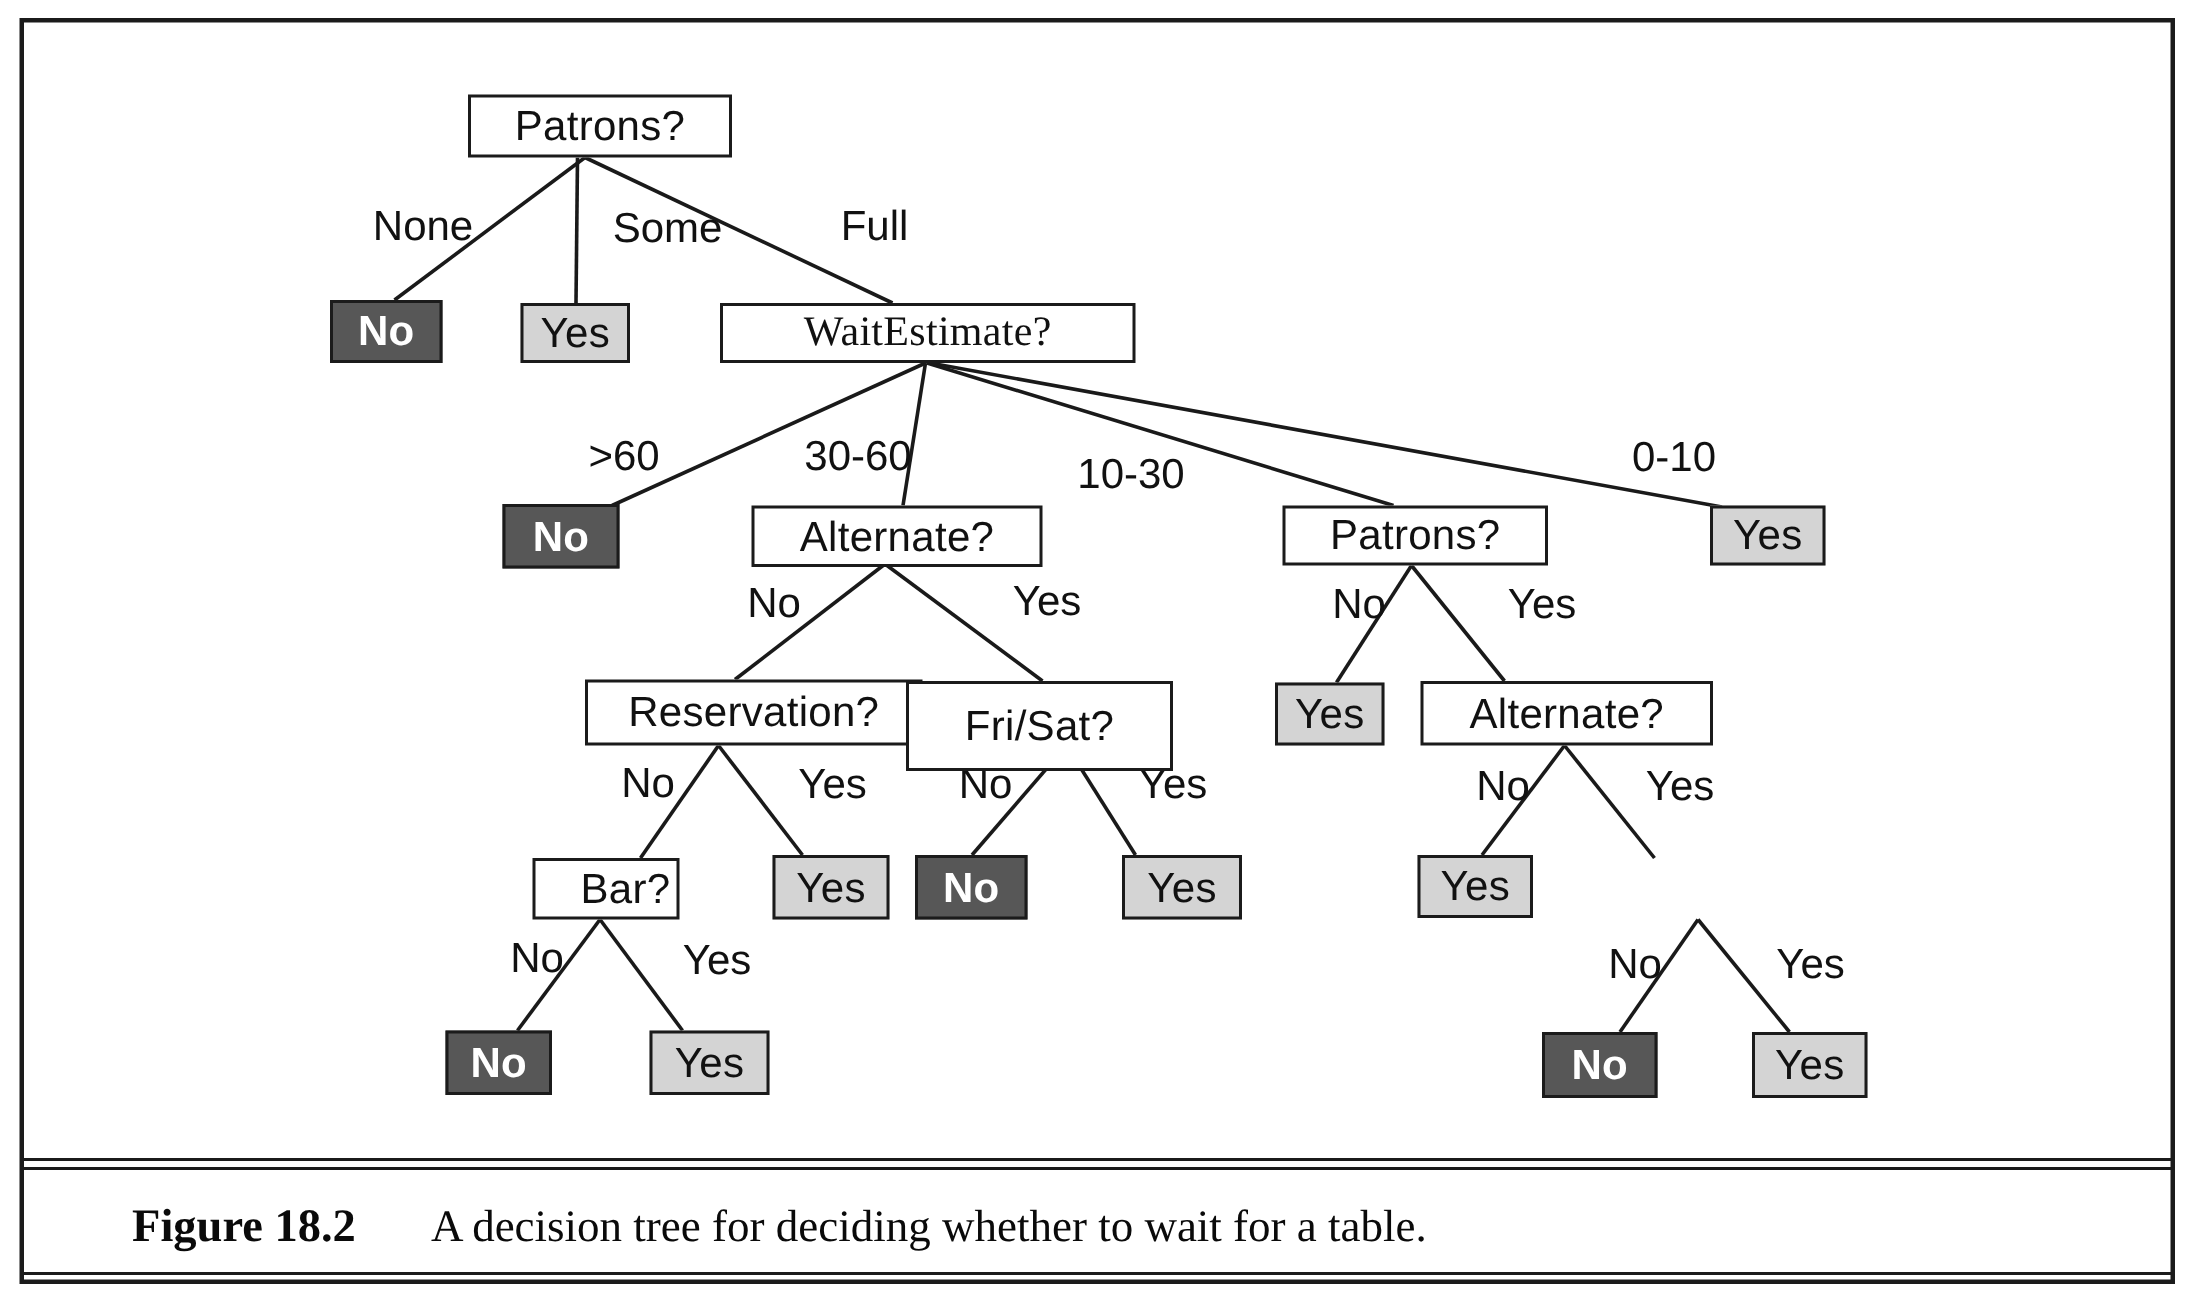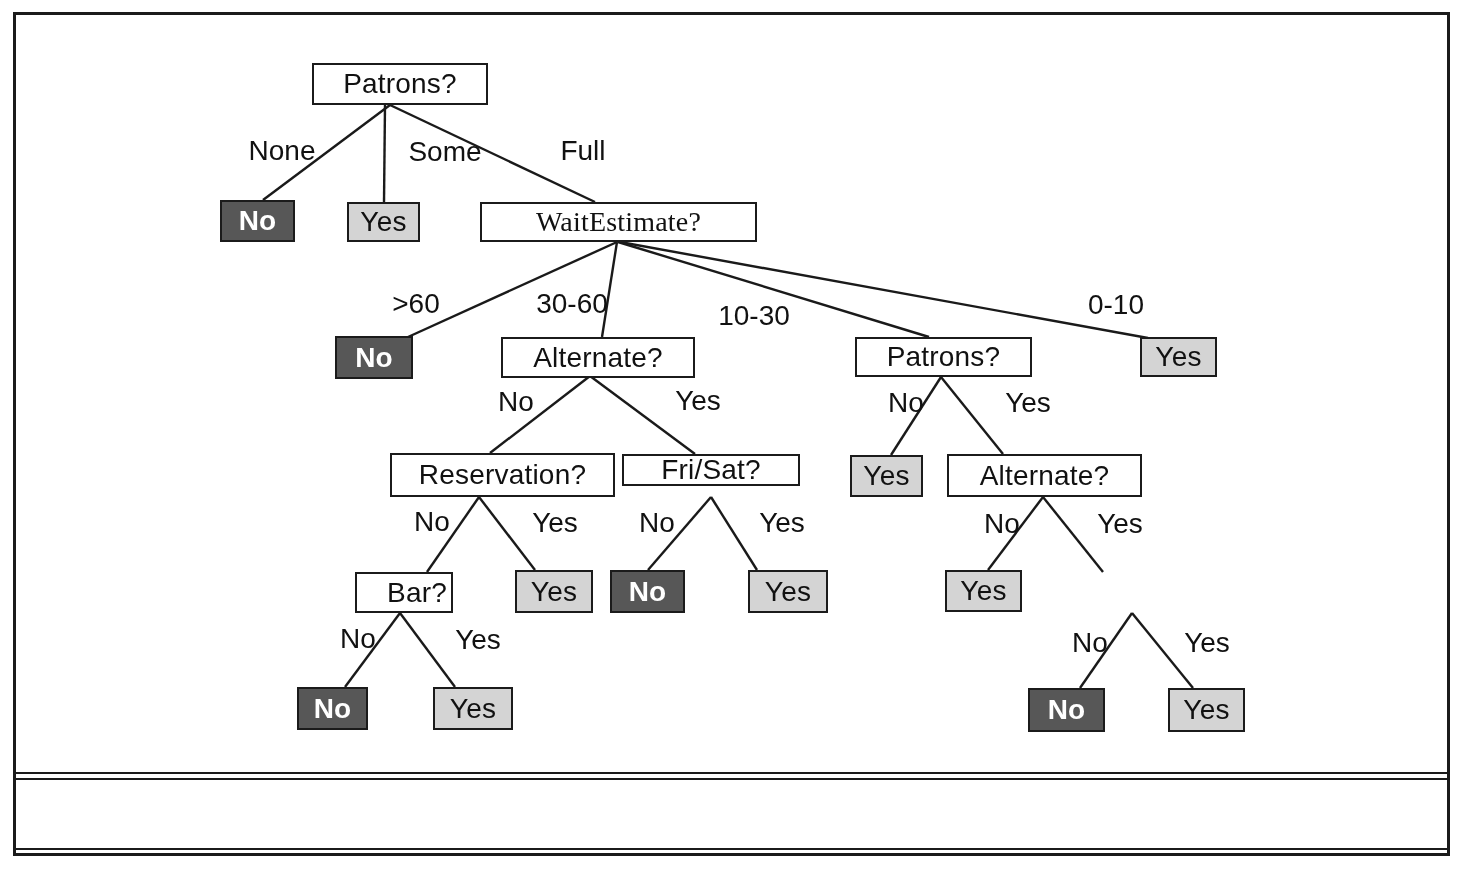--- a/index.html
+++ b/index.html
@@ -92,31 +92,35 @@
       <span class="branch-label" style="left: 1191px; top: 643px;">Yes</span>
       <div class="node decision" style="left: 312px; top: 63px; width: 176px; height: 42px;">Patrons?</div>
       <div class="node leaf-no" style="left: 220px; top: 200px; width: 75px; height: 42px;">No</div>
       <div class="node leaf-yes" style="left: 347px; top: 202px; width: 73px; height: 40px;">Yes</div>
       <div class="node decision" style="left: 480px; top: 202px; width: 277px; height: 40px; font-family: Liberation Serif, serif;">WaitEstimate?</div>
       <div class="node leaf-no" style="left: 335px; top: 336px; width: 78px; height: 43px;">No</div>
       <div class="node decision" style="left: 501px; top: 337px; width: 194px; height: 41px;">Alternate?</div>
       <div class="node decision" style="left: 855px; top: 337px; width: 177px; height: 40px;">Patrons?</div>
       <div class="node leaf-yes" style="left: 1140px; top: 337px; width: 77px; height: 40px;">Yes</div>
       <div class="node decision" style="left: 390px; top: 453px; width: 225px; height: 44px;">Reservation?</div>
-      <div class="node decision" style="left: 622px; top: 454px; width: 178px; height: 32px;">Fri/Sat?</div>
+      <div class="node decision" style="left: 604px; top: 454px; width: 178px; height: 60px;">Fri/Sat?</div>
       <div class="node leaf-yes" style="left: 850px; top: 455px; width: 73px; height: 42px;">Yes</div>
       <div class="node decision" style="left: 947px; top: 454px; width: 195px; height: 43px;">Alternate?</div>
       <div class="node decision" style="left: 355px; top: 572px; width: 98px; height: 41px; padding-left: 26px;">Bar?</div>
       <div class="node leaf-yes" style="left: 515px; top: 570px; width: 78px; height: 43px;">Yes</div>
       <div class="node leaf-no" style="left: 610px; top: 570px; width: 75px; height: 43px;">No</div>
       <div class="node leaf-yes" style="left: 748px; top: 570px; width: 80px; height: 43px;">Yes</div>
       <div class="node leaf-yes" style="left: 945px; top: 570px; width: 77px; height: 42px;">Yes</div>
       <div class="node leaf-no" style="left: 297px; top: 687px; width: 71px; height: 43px;">No</div>
       <div class="node leaf-yes" style="left: 433px; top: 687px; width: 80px; height: 43px;">Yes</div>
       <div class="node leaf-no" style="left: 1028px; top: 688px; width: 77px; height: 44px;">No</div>
       <div class="node leaf-yes" style="left: 1168px; top: 688px; width: 77px; height: 44px;">Yes</div>
     </div>
 
   <div class="hrule r1"></div>
   <div class="hrule r2"></div>
   <div class="hrule r3"></div>
 
+  <div class="caption">
+    <span class="fig-label">Figure 18.2</span>
+    <span class="fig-text">A decision tree for deciding whether to wait for a table.</span>
+  </div>
 </div>
 
 </body></html>

